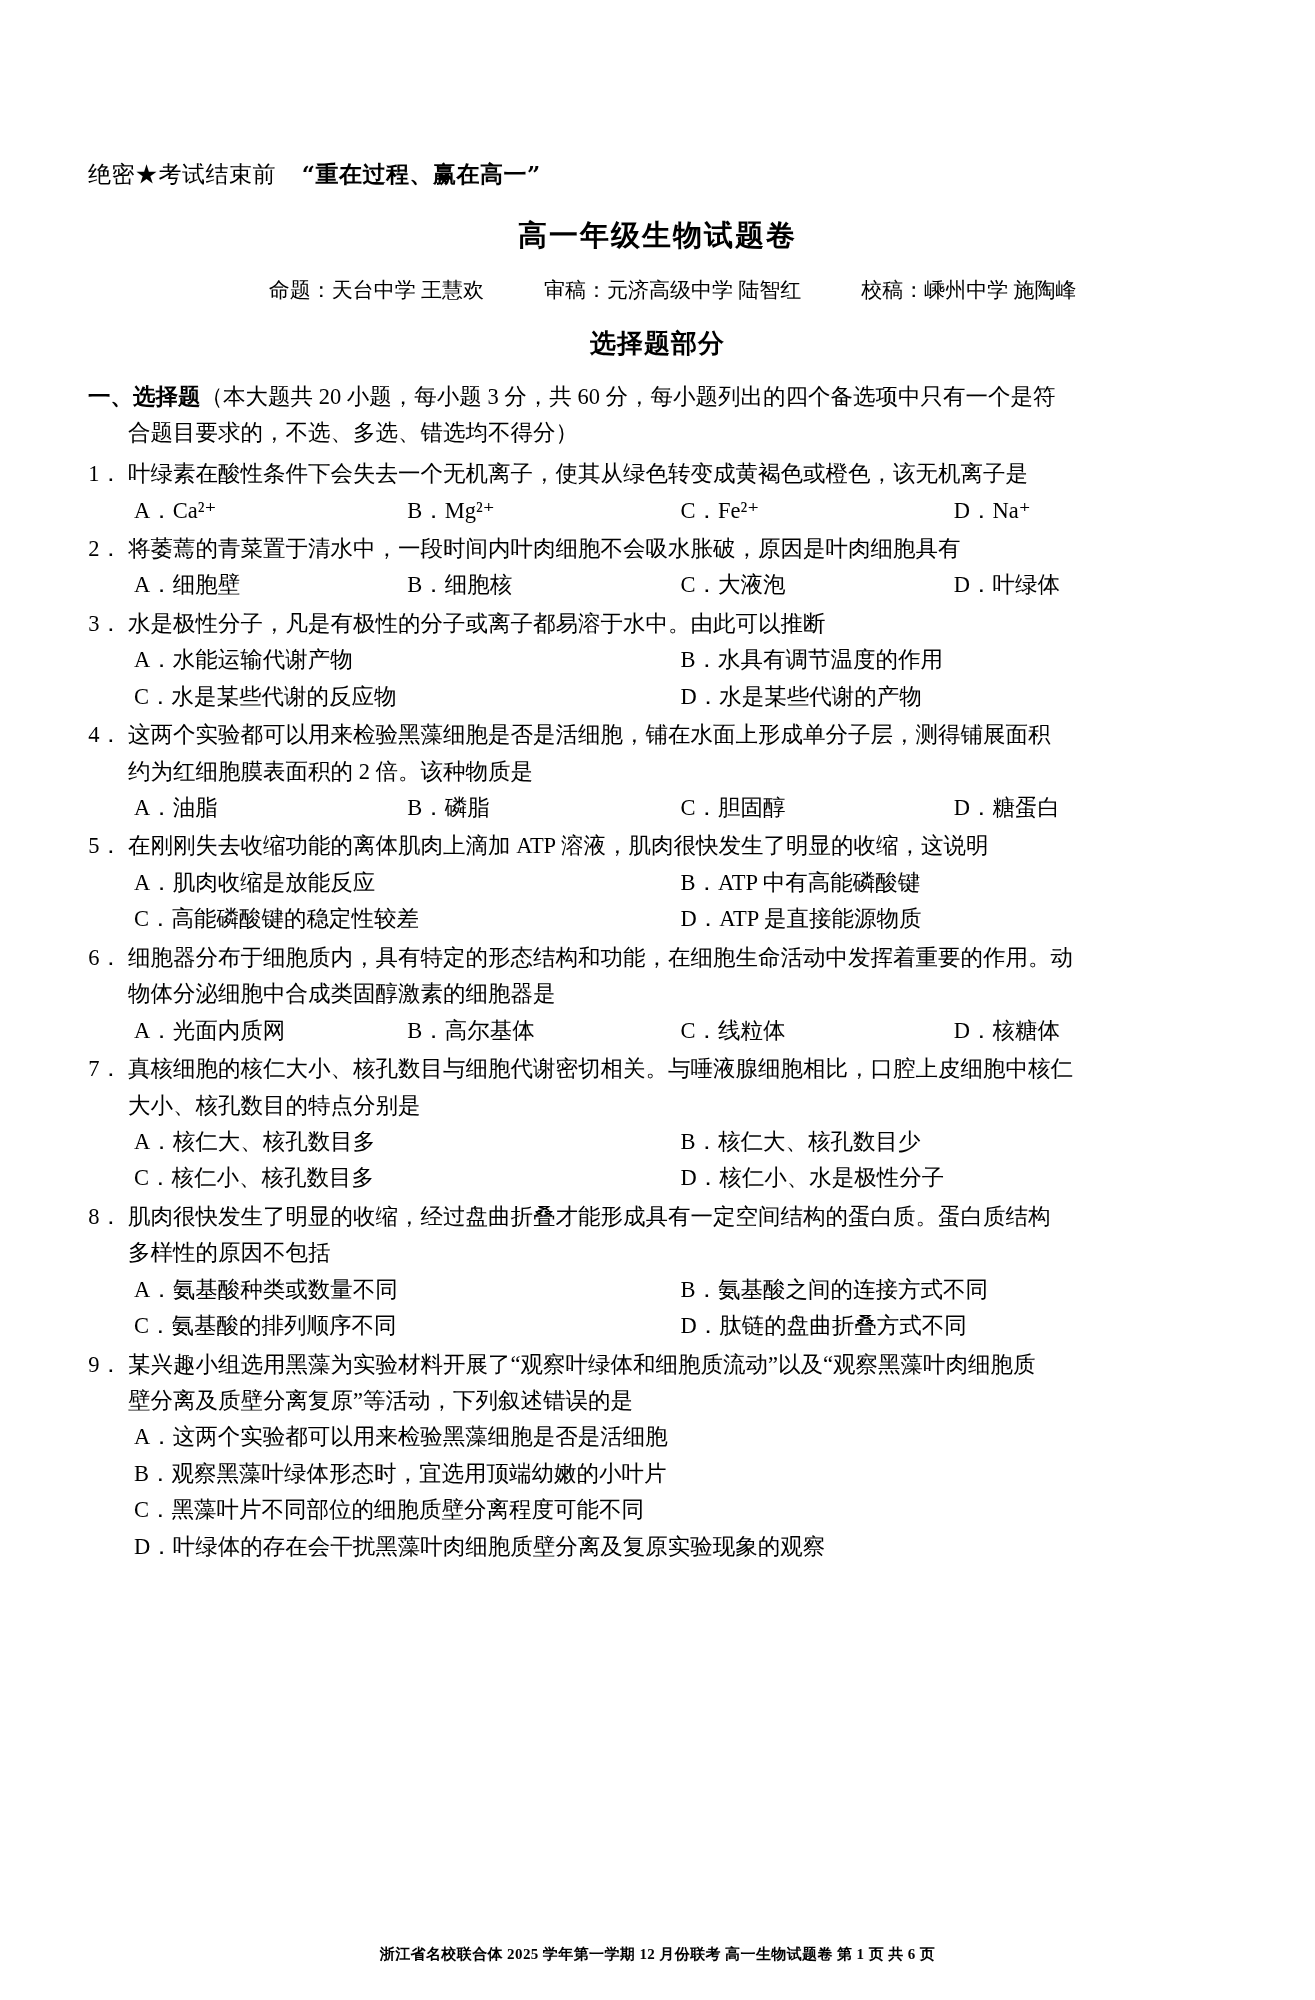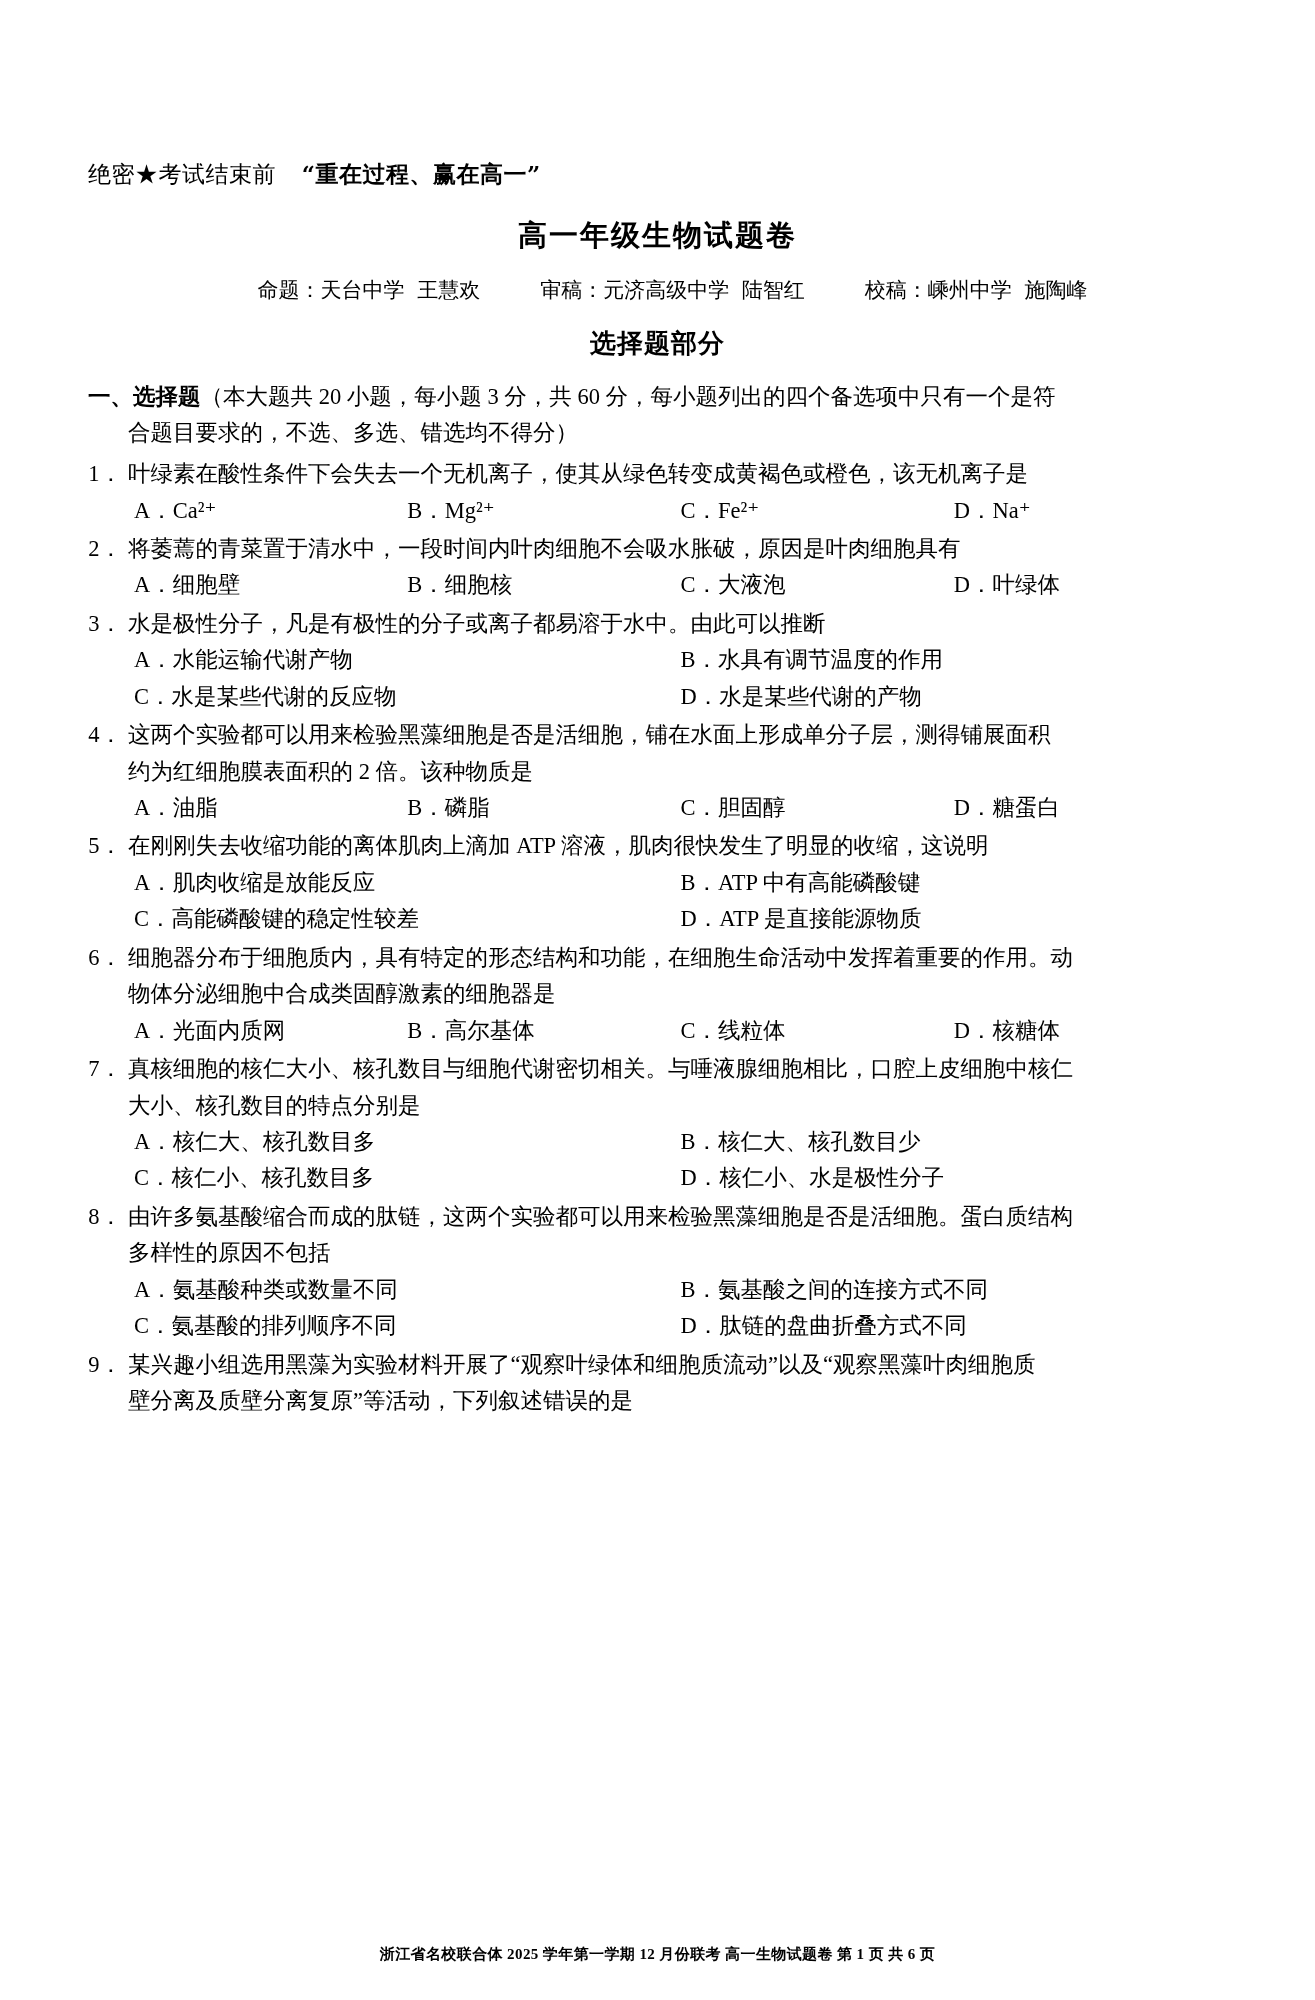--- a/index.html
+++ b/index.html
@@ -45,21 +45,20 @@
     letter-spacing: 2px;
     margin: 0 0 20px 0;
   }
   .credits {
     display: flex;
     justify-content: center;
     gap: 60px;
     font-size: 21px;
     margin-bottom: 22px;
     padding-left: 30px;
-    font-family: Liberation Mono, monospace;
   }
   .credits span { white-space: nowrap; }
   .section-title {
     text-align: center;
     font-size: 26px;
     font-weight: bold;
     letter-spacing: 1px;
     margin: 8px 0 18px 0;
     font-family: Liberation Serif, serif;
   }
@@ -258,21 +257,21 @@
       <div class="opts-row">
         <span class="opt opt-2">C．核仁小、核孔数目多</span>
         <span class="opt opt-2">D．核仁小、水是极性分子</span>
       </div>
     </div>
   </div>
 
   <div class="q">
     <div class="q-stem">
       <span class="q-num">8．</span>
-      <span class="q-text">由许多氨基酸缩合而成的肽链，这两个实验都可以用来检验黑藻细胞是否是活细胞。蛋白质结构</span>
+      <span class="q-text">肌肉很快发生了明显的收缩，经过盘曲折叠才能形成具有一定空间结构的蛋白质。蛋白质结构</span>
     </div>
     <div class="opts" style="padding-left:40px">
       <div>多样性的原因不包括</div>
     </div>
     <div class="opts">
       <div class="opts-row">
         <span class="opt opt-2">A．氨基酸种类或数量不同</span>
         <span class="opt opt-2">B．氨基酸之间的连接方式不同</span>
       </div>
       <div class="opts-row">
@@ -283,16 +282,22 @@
   </div>
 
   <div class="q">
     <div class="q-stem">
       <span class="q-num">9．</span>
       <span class="q-text">某兴趣小组选用黑藻为实验材料开展了“观察叶绿体和细胞质流动”以及“观察黑藻叶肉细胞质</span>
     </div>
     <div class="opts" style="padding-left:40px">
       <div>壁分离及质壁分离复原”等活动，下列叙述错误的是</div>
     </div>
+    <div class="opts">
+      <div>A．这两个实验都可以用来检验黑藻细胞是否是活细胞</div>
+      <div>B．观察黑藻叶绿体形态时，宜选用顶端幼嫩的小叶片</div>
+      <div>C．黑藻叶片不同部位的细胞质壁分离程度可能不同</div>
+      <div>D．叶绿体的存在会干扰黑藻叶肉细胞质壁分离及复原实验现象的观察</div>
+    </div>
   </div>
 
   <div class="footer">浙江省名校联合体 2025 学年第一学期 12 月份联考  高一生物试题卷   第 1 页  共 6 页</div>
 </div>
 
 </body></html>

